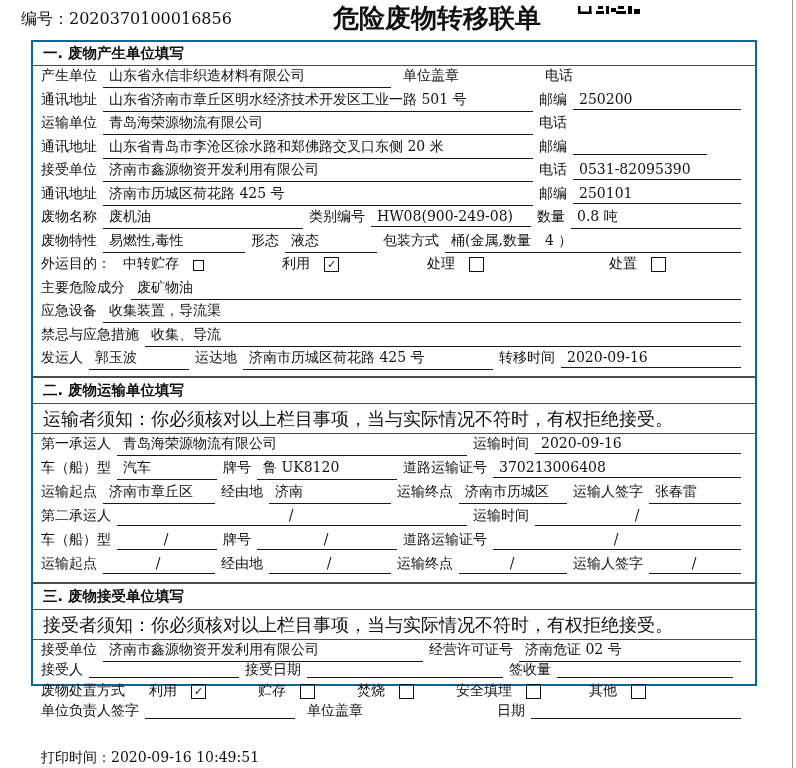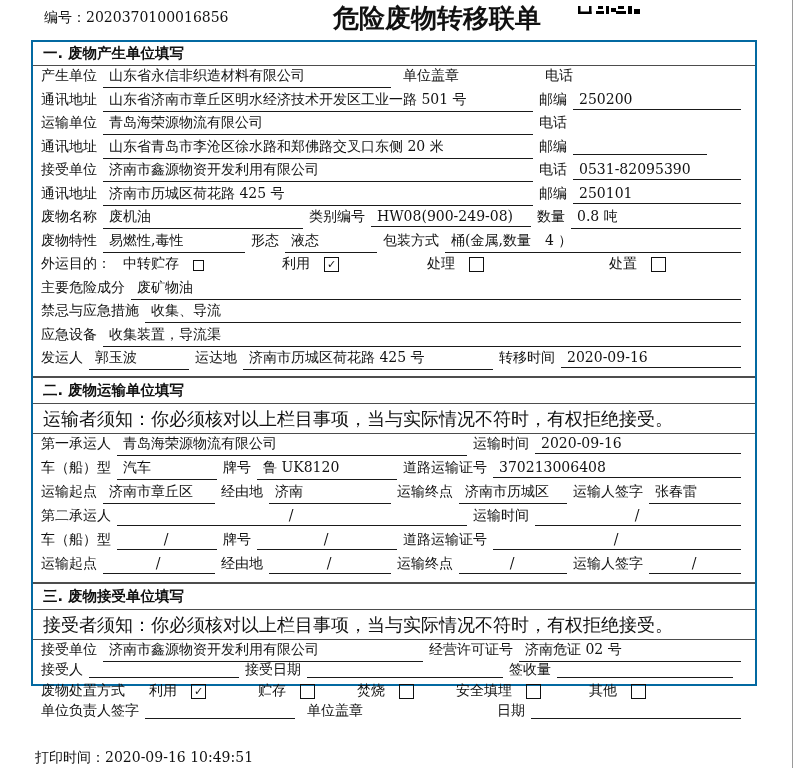--- a/index.html
+++ b/index.html
@@ -2,21 +2,21 @@
 <html><head>
 <meta charset="utf-8">
 <style>
   html,body{margin:0;padding:0}
   body{
     width:796px;height:768px;background:#fff;position:relative;
     font-family:"DejaVu Serif","Liberation Serif",serif;color:#111;overflow:hidden;
   }
   .page-edge{position:absolute;top:0;right:3px;width:1px;height:768px;background:#9a9a9a}
   
-  .serial{position:absolute;left:44px;top:9px;font-size:14px;white-space:nowrap}
+  .serial{position:absolute;left:21px;top:9px;font-size:16px;white-space:nowrap}
   .title{position:absolute;left:333px;top:1px;font-size:26px;font-weight:bold;white-space:nowrap}
   .qr{position:absolute;left:578px;top:0}
   
   .tbl{position:absolute;left:31px;top:40px;width:726px;height:646px;box-sizing:border-box;
        border:2px solid #0369a1;display:flex;flex-direction:column}
   .sec-hd{flex:0 0 24px;display:flex;align-items:center;padding:0 10px;
           font-family:"DejaVu Sans","Liberation Sans",sans-serif;font-weight:bold;font-size:14.5px;
           border-bottom:1.5px solid #4d4d4d;box-sizing:border-box}
   .sec-hd.bt{border-top:2px solid #4d4d4d;flex-basis:28px}
   .note{flex:0 0 30px;display:flex;align-items:center;padding:0 10px;font-size:18px;
@@ -36,21 +36,21 @@
   .w350{width:350px}.w430{width:430px}
   .mr40{margin-right:40px}.mr14{margin-right:14px}
   .opt{display:flex;align-items:flex-end;white-space:nowrap}
   .cb{flex-shrink:0;width:13px;height:13px;border:1.5px solid #111;box-sizing:content-box;
       margin:0 0 3px 8px;font-size:11px;line-height:13px;text-align:center;font-weight:bold;
       font-family:"DejaVu Sans",sans-serif}
   .cb.sm{width:9px;height:9px;line-height:9px;margin-bottom:4px}
   .ml6{margin-left:6px}.ml18{margin-left:18px}.ml38{margin-left:48px}.ml42{margin-left:42px}
   .ml52{margin-left:52px}.ml78{margin-left:78px}.ml88{margin-left:88px}.ml125{margin-left:125px}
   
-  .footer{position:absolute;left:35px;top:749px;font-size:14px;white-space:nowrap}
+  .footer{position:absolute;left:41px;top:749px;font-size:14px;white-space:nowrap}
 </style>
 </head>
 <body>
 
 <div class="page-edge"></div>
 
 <div class="serial"><span>编号：</span><span>2020370100016856</span></div>
 <div class="title">危险废物转移联单</div>
 <div class="qr">
   <svg width="62" height="9" viewBox="0 0 62 9" xmlns="http://www.w3.org/2000/svg">
@@ -142,26 +142,26 @@
       <span class="opt ml125">
         <span class="lab">处置</span>
         <span class="cb"><span></span></span>
       </span>
     </div>
     <div class="row">
       <span class="lab">主要危险成分</span>
       <span class="val fx">废矿物油</span>
     </div>
     <div class="row">
+      <span class="lab">应急设备</span>
+      <span class="val fx">收集装置，导流渠</span>
+    </div>
+    <div class="row">
       <span class="lab">禁忌与应急措施</span>
       <span class="val fx">收集、导流</span>
-    </div>
-    <div class="row">
-      <span class="lab">应急设备</span>
-      <span class="val fx">收集装置，导流渠</span>
     </div>
     <div class="row">
       <span class="lab">发运人</span>
       <span class="val w100">郭玉波</span>
       <span class="lab">运达地</span>
       <span class="val w250">济南市历城区荷花路 425 号</span>
       <span class="lab">转移时间</span>
       <span class="val fx">2020-09-16</span>
     </div>
   </div>

